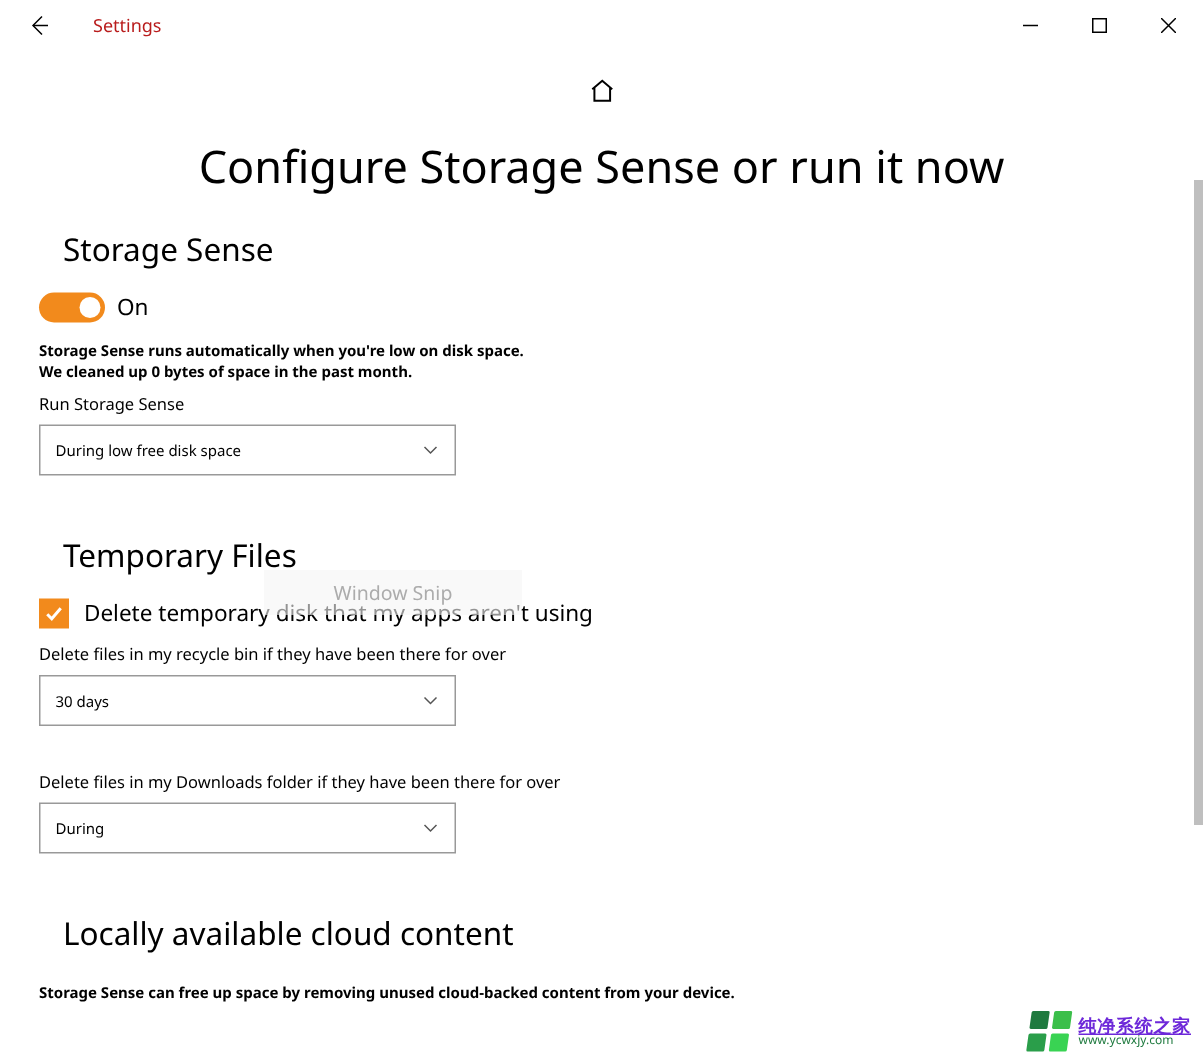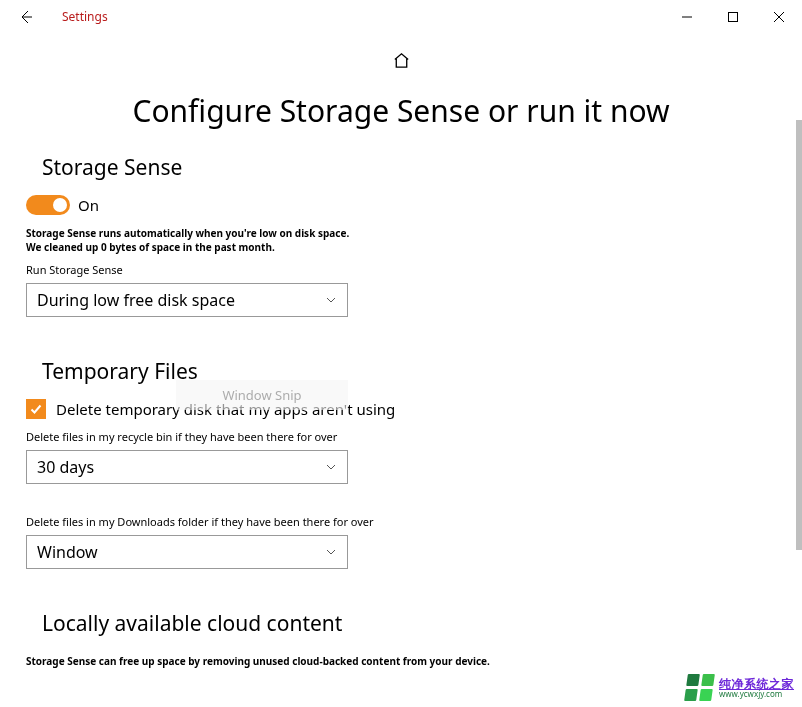--- a/index.html
+++ b/index.html
@@ -80,29 +80,29 @@
     color: #000;
     line-height: 1.35;
     margin-bottom: 8px;
     font-weight: bold;
   }
   .field-label {
     font-size: 11px;
     margin-bottom: 6px;
   }
   .dropdown {
-    width: 322px;
+    width: 278px;
     height: 34px;
     border: 1px solid #999;
     background: #fff;
     display: flex; align-items: center;
     padding: 0 10px;
     cursor: pointer;
     position: relative;
-    font-size: 16px;
+    font-size: 10px;
   }
   .dropdown .dd-text { flex: 1; }
   .dropdown .chev {
     color: #555;
   }
   .section { margin-bottom: 40px; }
   .section2 { margin-bottom: 40px; }
   .checkbox-row {
     display: flex; align-items: center; gap: 10px;
     margin-bottom: 10px;
@@ -230,21 +230,21 @@
     </div>
     <div class="field-label">Delete files in my recycle bin if they have been there for over</div>
     <div class="dropdown" style="margin-bottom:30px">
       <span class="dd-text">30 days</span>
       <svg class="chev" width="12" height="12" viewBox="0 0 12 12" fill="none" stroke="#555" stroke-width="1">
           <path d="M2 4 L6 8 L10 4"></path>
         </svg>
     </div>
     <div class="field-label">Delete files in my Downloads folder if they have been there for over</div>
     <div class="dropdown">
-      <span class="dd-text">Window</span>
+      <span class="dd-text">During</span>
       <svg class="chev" width="12" height="12" viewBox="0 0 12 12" fill="none" stroke="#555" stroke-width="1">
           <path d="M2 4 L6 8 L10 4"></path>
         </svg>
     </div>
   </div>
 
   <div>
     <div class="section-title" style="margin-bottom:18px">Locally available cloud content</div>
     <div class="desc">Storage Sense can free up space by removing unused cloud-backed content from your device.</div>
   </div>

